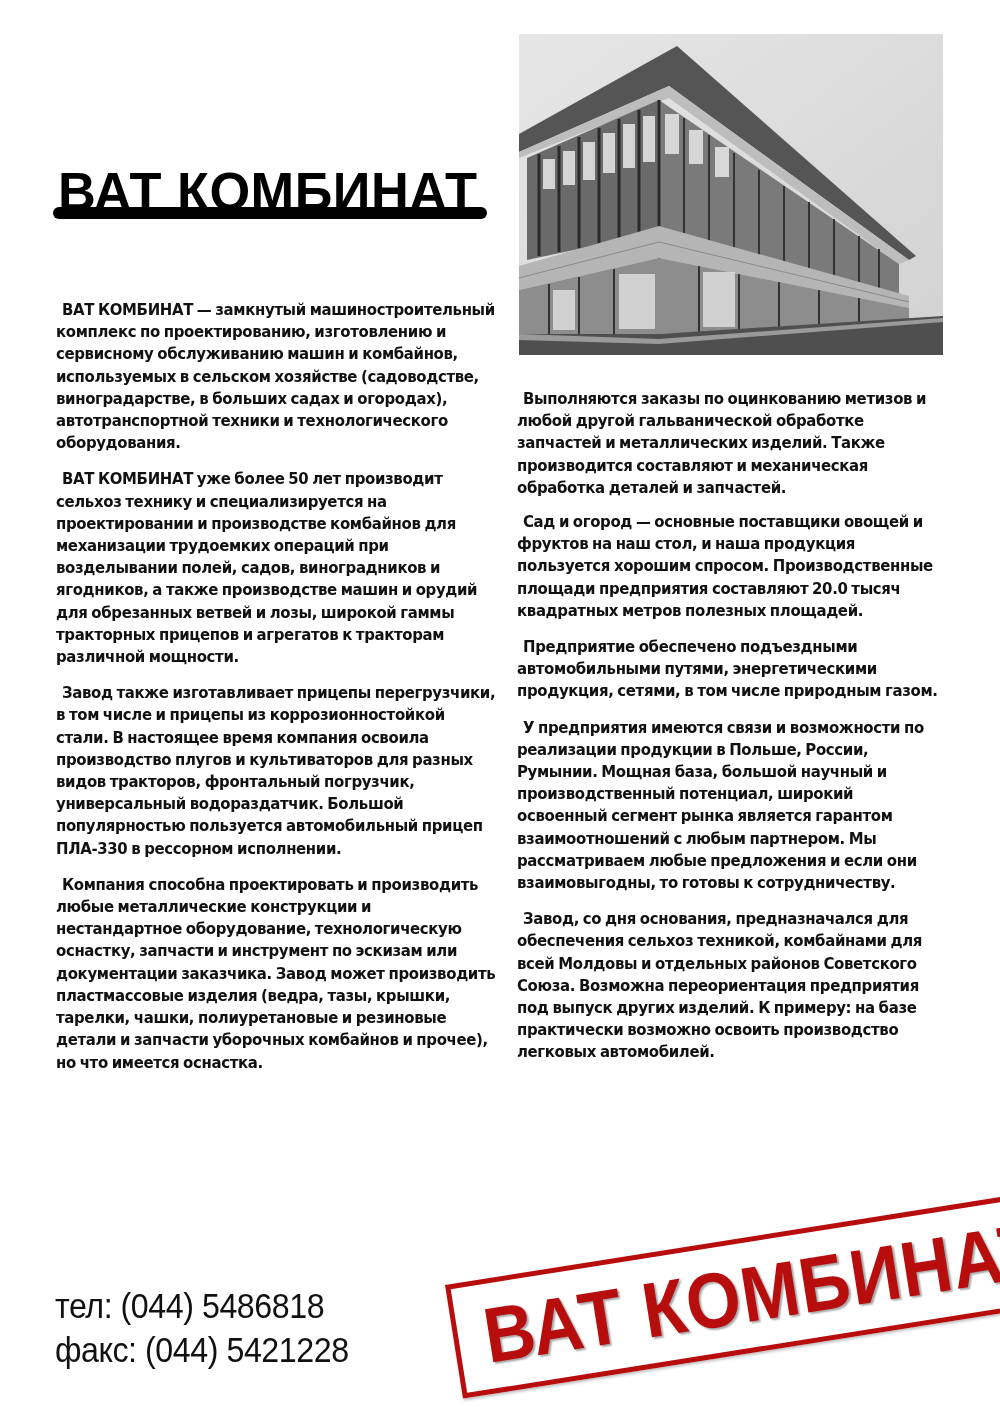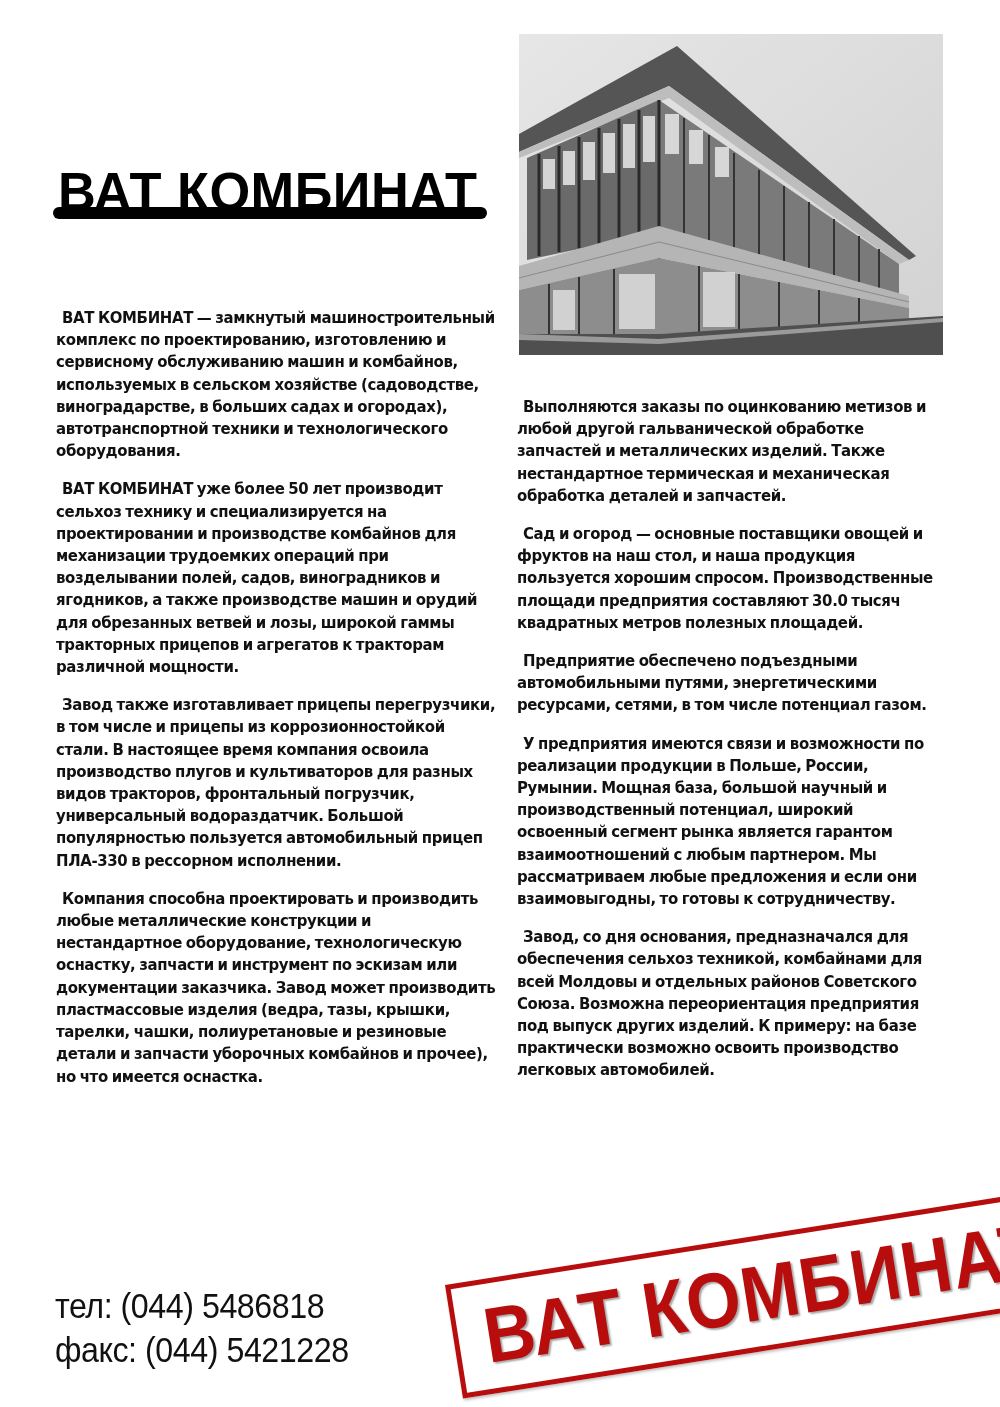--- a/index.html
+++ b/index.html
@@ -17,21 +17,21 @@
     .title-rule {
       position: absolute; left: 53px; top: 207px; width: 434px; height: 12px;
       background: #000; border-radius: 6px;
     }
     .photo {
       position: absolute; left: 519px; top: 34px; width: 424px; height: 321px;
       background: #dcdcdc; overflow: hidden;
     }
     .photo svg { display: block; width: 100%; height: 100%; }
     .col { position: absolute; font-size: 16.6px; line-height: 22.2px; color: #111; font-weight: bold; font-family: "DejaVu Sans Condensed", "DejaVu Sans", sans-serif; }
-    .col p { margin: 16px 0 14px 0; text-indent: 6px; letter-spacing: -0.35px; word-spacing: -1px; }
+    .col p { margin: 8px 0 14px 0; text-indent: 6px; letter-spacing: -0.35px; word-spacing: -1px; }
     .col-left { left: 56px; top: 291px; width: 440px; }
     .col-right { left: 517px; top: 380px; width: 430px; }
     .col-right p.tight { margin-bottom: 12px; }
     .contacts {
       position: absolute; left: 55px; top: 1284px;
       font-family: "Liberation Sans", sans-serif; font-size: 35px; line-height: 44px;
       color: #111; letter-spacing: -0.5px;
       transform: scaleX(0.92); transform-origin: left top;
     }
     .stamp {
@@ -133,23 +133,23 @@
 </div>
 
 <div class="col col-left">
   <p>ВАТ КОМБИНАТ — замкнутый машиностроительный комплекс по проектированию, изготовлению и сервисному обслуживанию машин и комбайнов, используемых в сельском хозяйстве (садоводстве, виноградарстве, в больших садах и огородах), автотранспортной техники и технологического оборудования.</p>
   <p>ВАТ КОМБИНАТ уже более 50 лет производит сельхоз технику и специализируется на проектировании и производстве комбайнов для механизации трудоемких операций при возделывании полей, садов, виноградников и ягодников, а также производстве машин и орудий для обрезанных ветвей и лозы, широкой гаммы тракторных прицепов и агрегатов к тракторам различной мощности.</p>
   <p>Завод также изготавливает прицепы перегрузчики, в том числе и прицепы из коррозионностойкой стали. В настоящее время компания освоила производство плугов и культиваторов для разных видов тракторов, фронтальный погрузчик, универсальный водораздатчик. Большой популярностью пользуется автомобильный прицеп ПЛА-330 в рессорном исполнении.</p>
   <p>Компания способна проектировать и производить любые металлические конструкции и нестандартное оборудование, технологическую оснастку, запчасти и инструмент по эскизам или документации заказчика. Завод может производить пластмассовые изделия (ведра, тазы, крышки, тарелки, чашки, полиуретановые и резиновые детали и запчасти уборочных комбайнов и прочее), но что имеется оснастка.</p>
 </div>
 
 <div class="col col-right">
-  <p class="tight">Выполняются заказы по оцинкованию метизов и любой другой гальванической обработке запчастей и металлических изделий. Также нестандартное термическая и механическая обработка деталей и запчастей.</p>
-  <p>Сад и огород — основные поставщики овощей и фруктов на наш стол, и наша продукция пользуется хорошим спросом. Производственные площади предприятия составляют 30.0 тысяч квадратных метров полезных площадей.</p>
-  <p>Предприятие обеспечено подъездными автомобильными путями, энергетическими ресурсами, сетями, в том числе потенциал газом.</p>
+  <p class="tight">Выполняются заказы по оцинкованию метизов и любой другой гальванической обработке запчастей и металлических изделий. Также производится составляют и механическая обработка деталей и запчастей.</p>
+  <p>Сад и огород — основные поставщики овощей и фруктов на наш стол, и наша продукция пользуется хорошим спросом. Производственные площади предприятия составляют 20.0 тысяч квадратных метров полезных площадей.</p>
+  <p>Предприятие обеспечено подъездными автомобильными путями, энергетическими продукция, сетями, в том числе природным газом.</p>
   <p>У предприятия имеются связи и возможности по реализации продукции в Польше, России, Румынии. Мощная база, большой научный и производственный потенциал, широкий освоенный сегмент рынка является гарантом взаимоотношений с любым партнером. Мы рассматриваем любые предложения и если они взаимовыгодны, то готовы к сотрудничеству.</p>
   <p>Завод, со дня основания, предназначался для обеспечения сельхоз техникой, комбайнами для всей Молдовы и отдельных районов Советского Союза. Возможна переориентация предприятия под выпуск других изделий. К примеру: на базе практически возможно освоить производство легковых автомобилей.</p>
 </div>
 
 <div class="contacts">
   <div>тел: (044) 5486818</div>
   <div>факс: (044) 5421228</div>
 </div>
 
 <div class="stamp">

